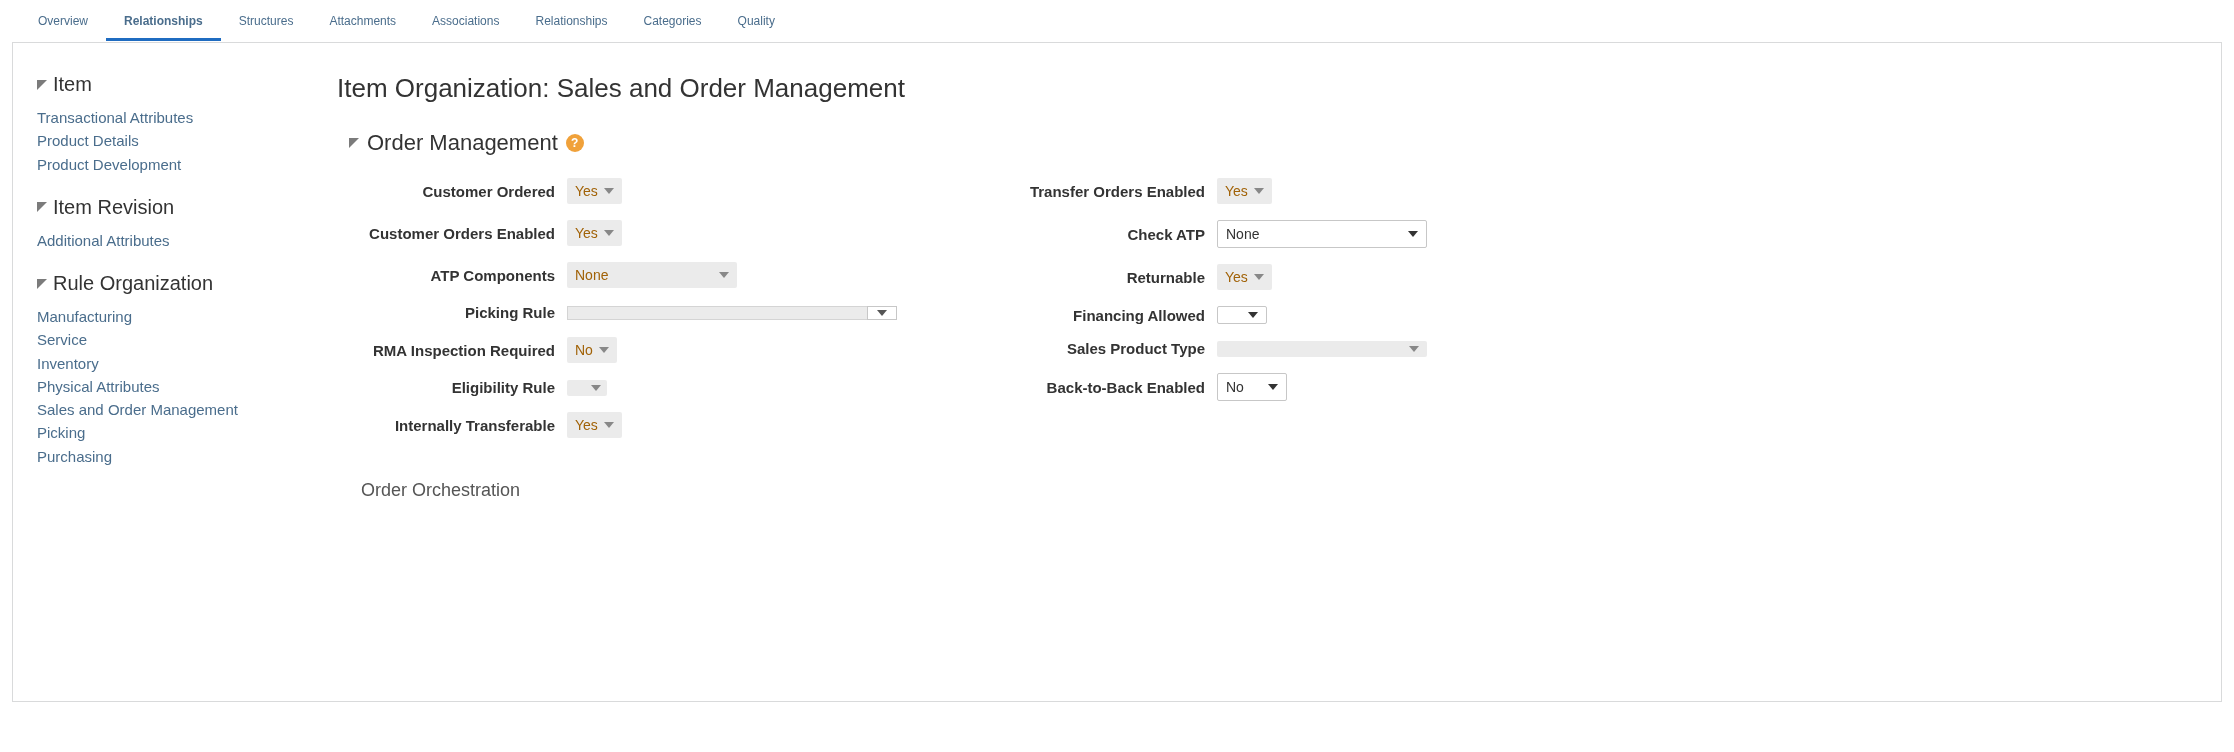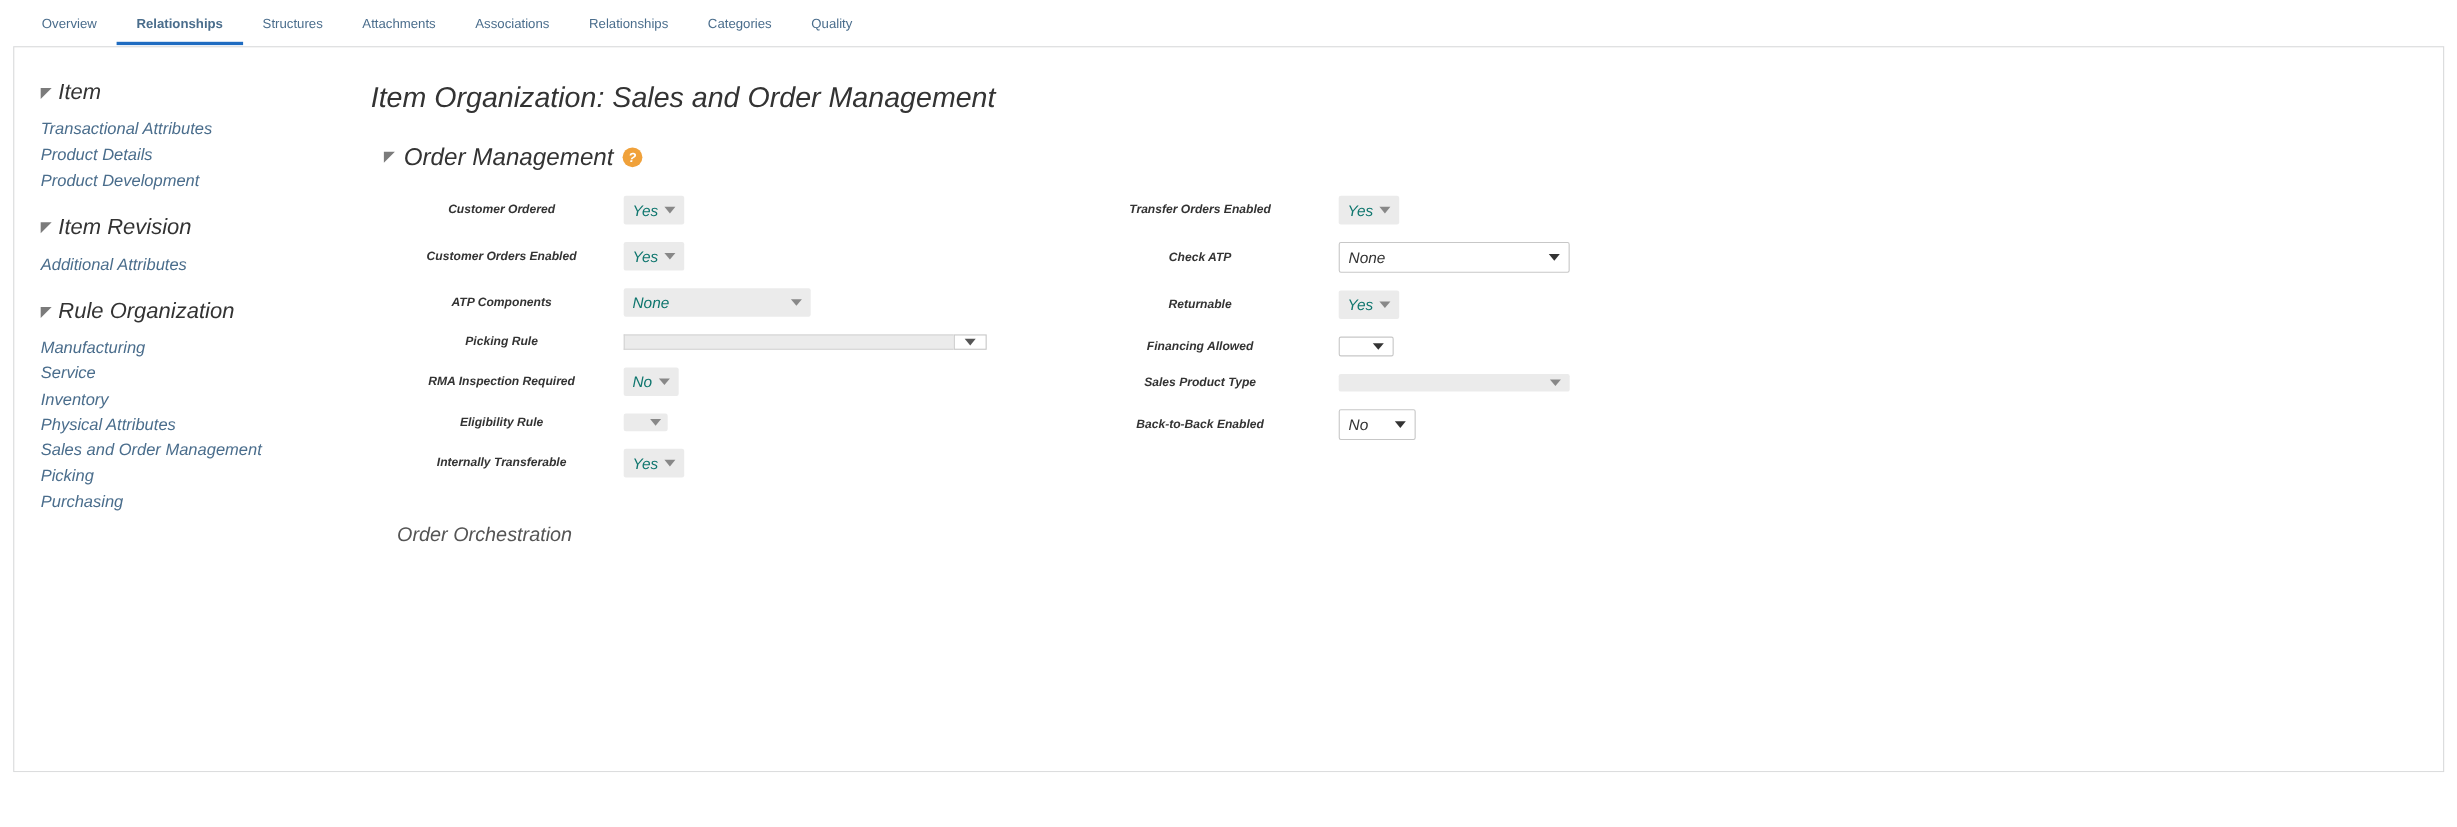--- a/index.html
+++ b/index.html
@@ -33,21 +33,20 @@
     
     .content-frame {
       margin: 0 12px;
       border: 1px solid #d9dadb;
       padding: 24px 24px 0 24px;
       min-height: 660px;
     }
     .layout {
       display: flex;
       gap: 40px;
-      font-style: italic;
     }
 
     
     .sidebar {
       width: 260px;
       flex-shrink: 0;
       padding-top: 6px;
     }
     .side-group { margin-bottom: 20px; }
     .side-head {
@@ -117,35 +116,35 @@
       margin-left: 20px;
     }
     .form-col { flex: 1; max-width: 560px; }
     .form-row {
       display: flex;
       align-items: center;
       margin-bottom: 16px;
     }
     .form-label {
       width: 210px;
-      text-align: center;
+      text-align: right;
       padding-right: 12px;
       color: #333;
-      font-size: 11px;
+      font-size: 15px;
       font-weight: 600;
     }
     .form-col.right .form-label { width: 240px; }
 
     
     .sel {
       display: inline-flex;
       align-items: center;
       justify-content: space-between;
       background: #ebebeb;
-      color: #0f766e;
+      color: #a16207;
       border-radius: 2px;
       padding: 5px 8px;
       font-size: 14px;
       cursor: default;
       min-width: 48px;
     }
     .sel .caret {
       margin-left: 6px;
       width: 0; height: 0;
       border-left: 5px solid transparent;

